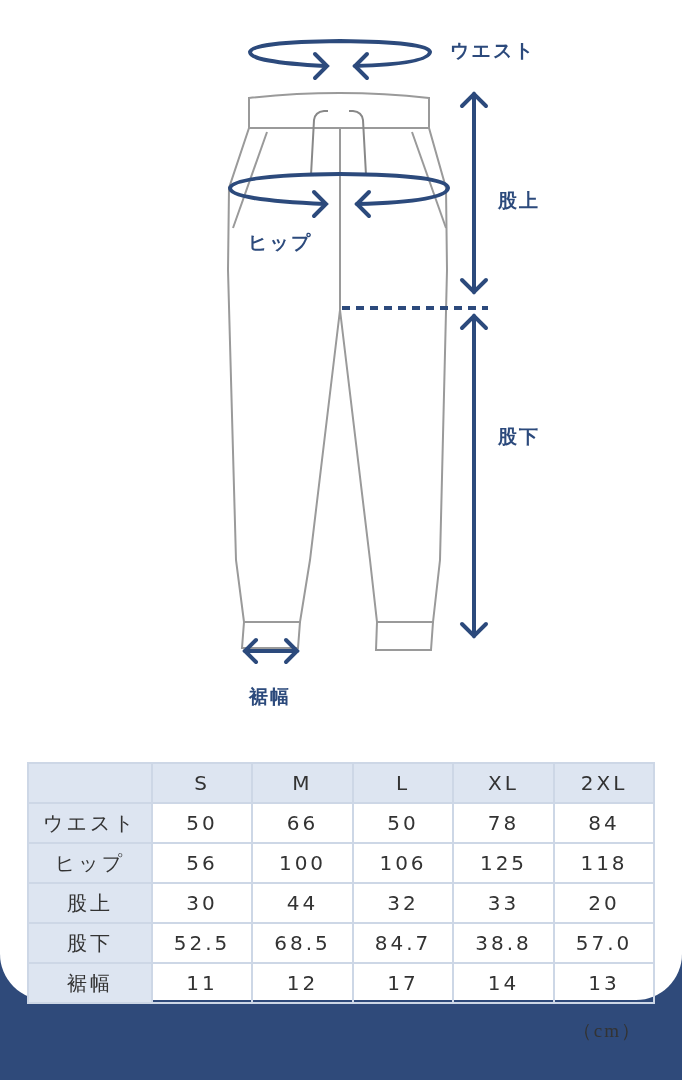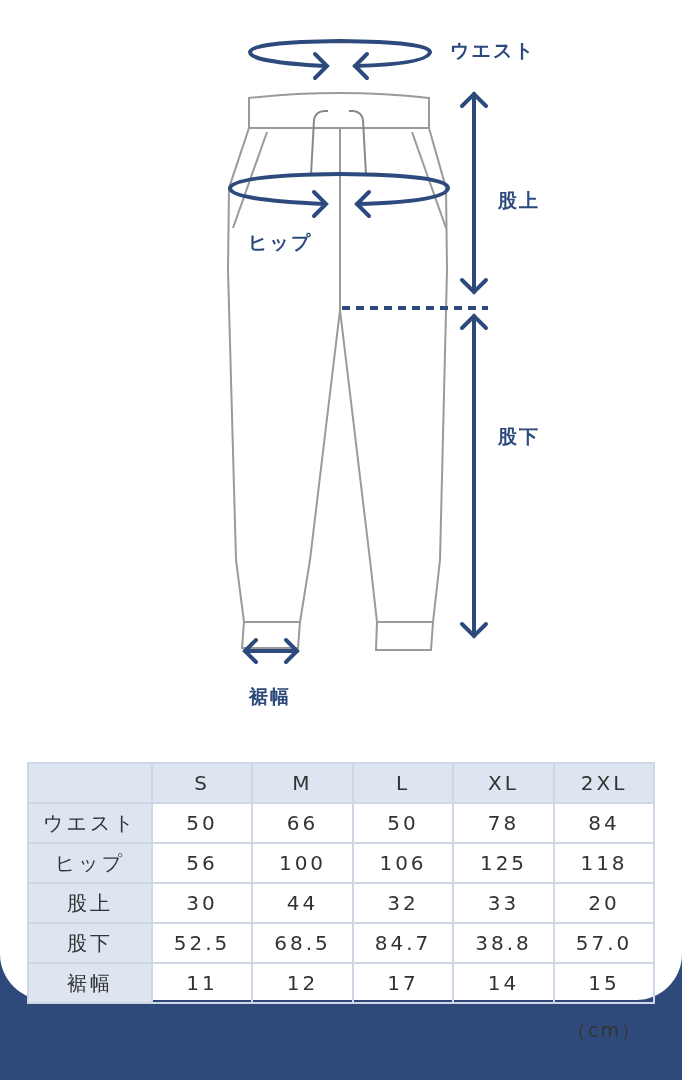--- a/index.html
+++ b/index.html
@@ -25,21 +25,21 @@
   }
   table.size td, table.size th {
     border: 2px solid #cdd7e6; height: 38px; text-align: center;
     font-size: 20px; letter-spacing: 3px; color: #333; font-weight: normal;
     padding: 0;
   }
   table.size th { background: #dde5f1; }
   table.size td.rowhead { background: #dde5f1; }
   .unit {
     position: absolute; right: 40px; top: 1018px; font-size: 19px;
-    color: #333; letter-spacing: 2px;
+    color: #333; letter-spacing: 2px; font-family: Liberation Serif, serif;
   }
 </style>
 </head>
 <body>
 
 <div class="card">
 
   <div class="diagram">
     <svg width="682" height="720" viewBox="0 0 682 720">
 
@@ -134,19 +134,19 @@
       <td>84.7</td>
       <td>38.8</td>
       <td>57.0</td>
     </tr>
     <tr>
       <td class="rowhead">裾幅</td>
       <td>11</td>
       <td>12</td>
       <td>17</td>
       <td>14</td>
-      <td>15</td>
+      <td>13</td>
     </tr>
   </tbody>
     </table>
 
   <div class="unit">（cm）</div>
 </div>
 
 </body></html>

